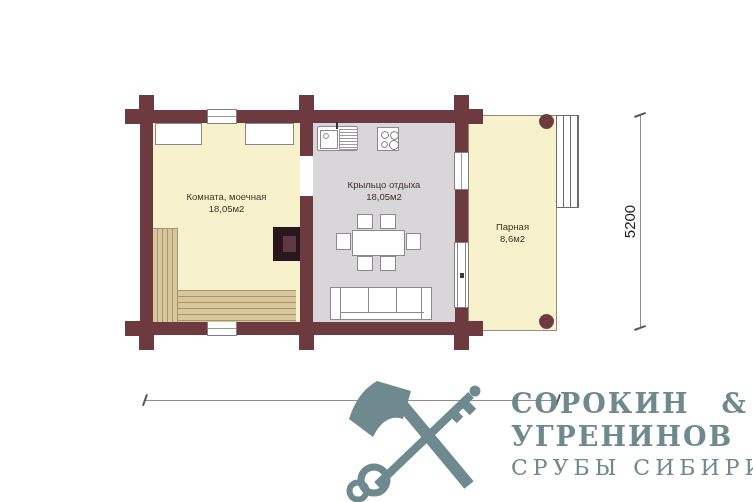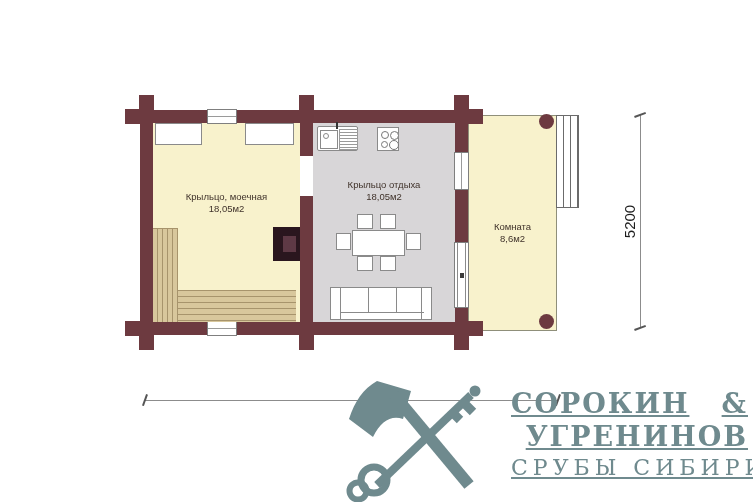--- a/index.html
+++ b/index.html
@@ -64,21 +64,21 @@
 
   
   .dim-line-h{border-top:1px solid #8c8c8c;height:0;}
   .dim-line-v{border-left:1px solid #8c8c8c;width:0;}
   .tick-v{width:1.5px;height:12px;background:#555;transform:rotate(20deg);}
   .tick-h{width:12px;height:1.5px;background:#555;transform:rotate(-20deg);}
   .dim-label{font-size:15px;color:#1d1d1d;text-align:center;}
   .dim-label-rot{transform:rotate(-90deg);}
 
   
-  .logo-line{color:#6f8a8e;font-family:"DejaVu Serif","Liberation Serif",serif;white-space:nowrap;text-decoration:underline;}
+  .logo-line{color:#6f8a8e;font-family:"DejaVu Serif","Liberation Serif",serif;white-space:nowrap;}
   .logo-title{font-weight:bold;font-size:27px;letter-spacing:2px;line-height:30px;}
   .logo-line1{display:flex;justify-content:space-between;}
   .logo-tagline{font-size:22px;letter-spacing:5px;line-height:24px;}
 </style>
 </head>
 <body>
 
 <div id="canvas">
 
   <div class="abs floor-yellow" style="left:153px;top:123px;width:147px;height:199px;"></div>
@@ -140,29 +140,29 @@
   <div class="abs white-box" style="left:406px;top:233px;width:15px;height:17px;"></div>
   <div class="abs white-box" style="left:352px;top:230px;width:53px;height:26px;"></div>
 
   <div class="abs sofa" style="left:330px;top:287px;width:102px;height:33px;">
     <div class="sofa-arm-l"></div>
     <div class="sofa-arm-r"></div>
     <div class="sofa-seat"></div>
   </div>
 
   <div class="abs room-label" style="left:153px;top:191px;width:147px;">
-    <div>Крыльцо, моечная</div>
+    <div>Комната, моечная</div>
     <div>18,05м2</div>
   </div>
   <div class="abs room-label" style="left:313px;top:179px;width:142px;">
     <div>Крыльцо отдыха</div>
     <div>18,05м2</div>
   </div>
   <div class="abs room-label" style="left:468px;top:221px;width:89px;">
-    <div>Комната</div>
+    <div>Парная</div>
     <div>8,6м2</div>
   </div>
 
   <div class="abs dim-line-h" style="left:145px;top:400px;width:413px;"></div>
   <div class="abs tick-v" style="left:144px;top:394px;"></div>
   <div class="abs tick-v" style="left:557px;top:394px;"></div>
 
   <div class="abs dim-line-v" style="left:640px;top:115px;height:213px;"></div>
   <div class="abs tick-h" style="left:634px;top:114px;"></div>
   <div class="abs tick-h" style="left:634px;top:327px;"></div>
@@ -181,16 +181,16 @@
         <circle cx="128" cy="10" r="5.5" fill="#6f8a8e"></circle>
         <line x1="104" y1="30" x2="113" y2="39" stroke="#6f8a8e" stroke-width="9"></line>
         <line x1="115" y1="20" x2="126" y2="31" stroke="#6f8a8e" stroke-width="9"></line>
       </g>
     </svg>
   </div>
   <div class="abs logo-line logo-title logo-line1" style="left:511px;top:389px;width:237px;">
     <span>СОРОКИН</span>
     <span>&amp;</span>
   </div>
-  <div class="abs logo-line logo-title" style="left:511px;top:422px;width:237px;text-align:right;">УГРЕНИНОВ</div>
+  <div class="abs logo-line logo-title" style="left:511px;top:422px;width:237px;">УГРЕНИНОВ</div>
   <div class="abs logo-line logo-tagline" style="left:511px;top:456px;width:237px;">СРУБЫ СИБИРИ</div>
 
 </div>
 
 </body></html>

